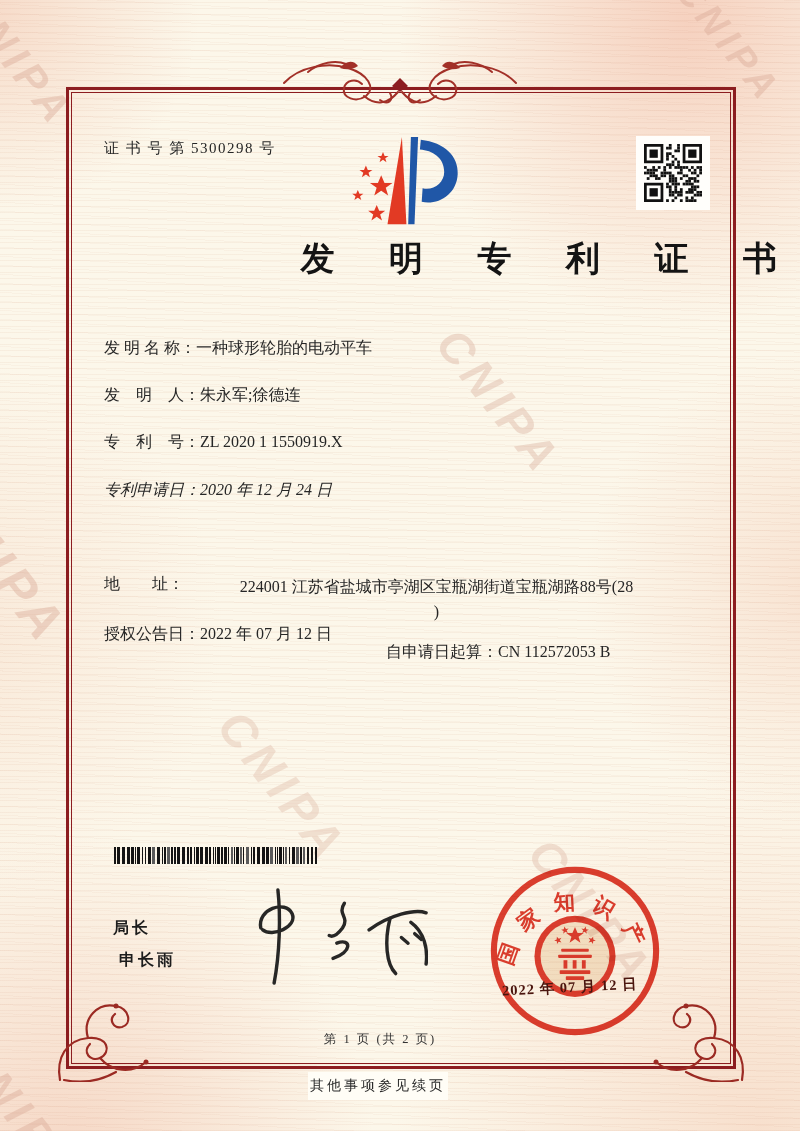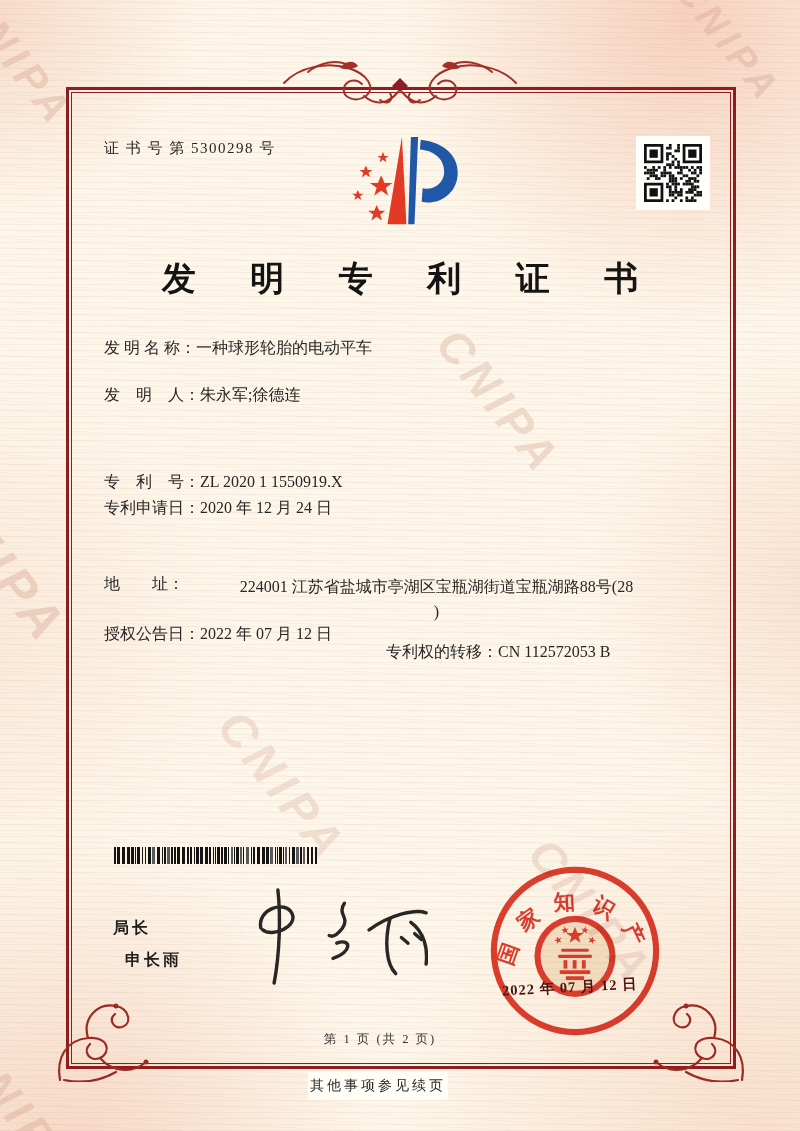--- a/index.html
+++ b/index.html
@@ -22,21 +22,21 @@
   }
   .wm{position:absolute;font-family:"Liberation Sans","DejaVu Sans",sans-serif;
       font-weight:700;font-style:italic;letter-spacing:6px;
       color:rgba(216,170,150,.42);transform:rotate(52deg);transform-origin:left top;
       pointer-events:none;white-space:nowrap;}
   .frame{position:absolute;left:66px;top:87px;width:664px;height:976px;
       border:3.5px solid #8c1d20;}
   .frame::before{content:"";position:absolute;inset:2px;border:1px solid #8c1d20;}
   .abs{position:absolute;}
   .cert-no{left:104px;top:139px;font-size:15px;letter-spacing:1.5px;color:#262626;white-space:pre;}
-  .title{left:0;top:256px;width:100%;text-align:center;font-size:34px;font-weight:700;
+  .title{left:0;top:236px;width:100%;text-align:right;font-size:34px;font-weight:700;
       letter-spacing:23px;text-indent:23px;color:#141414;white-space:pre;}
   .field{left:104px;font-size:16px;color:#262626;}
   .field .lbl,.field .val{white-space:pre;text-align:center;}
   .field .val.addr{display:inline-block;width:505px;white-space:pre-wrap;vertical-align:top;line-height:25px;}
   .grant-pair2{position:absolute;left:258px;top:0;white-space:pre;}
   .body-text{left:104px;top:655px;width:594px;font-size:14.5px;line-height:25px;
       text-align:justify;color:#2a2a2a;}
   .body-text p{margin:0;text-indent:2em;}
   .director{font-family:Liberation Sans, sans-serif;font-weight:700;
       font-size:16px;letter-spacing:3px;color:#1d1d1d;}
@@ -259,34 +259,34 @@
   </div>
 
   <div class="abs title">发 明 专 利 证 书</div>
 
   <div class="abs field" style="top:338px;">
     <span class="lbl">发 明 名 称：</span><span class="val">一种球形轮胎的电动平车</span>
   </div>
   <div class="abs field" style="top:385px;">
     <span class="lbl">发　明　人：</span><span class="val">朱永军;徐德连</span>
   </div>
-  <div class="abs field" style="top:432px;margin-top:40px;">
+  <div class="abs field" style="top:432px;">
     <span class="lbl">专　利　号：</span><span class="val">ZL 2020 1 1550919.X</span>
   </div>
-  <div class="abs field" style="top:498px;">
+  <div class="abs field" style="top:480px;font-style:italic;">
     <span class="lbl">专利申请日：</span><span class="val">2020 年 12 月 24 日</span>
   </div>
   <div class="abs field" style="top:574px;">
     <span class="lbl">地　　址：</span><span class="val addr">224001 江苏省盐城市亭湖区宝瓶湖街道宝瓶湖路88号(28
 )</span>
   </div>
   <div class="abs field" style="top:624px;width:600px;">
     <span class="lbl">授权公告日：</span><span class="val">2022 年 07 月 12 日</span>
     <span class="grant-pair2">
-      <span class="lbl">专利权的转移：</span><span class="val">CN 112572053 B</span>
+      <span class="lbl">自申请日起算：</span><span class="val">CN 112572053 B</span>
     </span>
   </div>
 
 
   <svg class="abs" style="left:114px;top:847px;" width="206" height="17" viewBox="0 0 206 17">
     <g id="barcode-bars">
         <rect x="0" y="0" width="2" height="17" fill="#141414"></rect>
         <rect x="3" y="0" width="3" height="17" fill="#141414"></rect>
         <rect x="8" y="0" width="3" height="17" fill="#141414"></rect>
         <rect x="13" y="0" width="3" height="17" fill="#141414"></rect>
@@ -340,21 +340,21 @@
         <rect x="182" y="0" width="3" height="17" fill="#5a5a5a"></rect>
         <rect x="186" y="0" width="2" height="17" fill="#141414"></rect>
         <rect x="189" y="0" width="2" height="17" fill="#5a5a5a"></rect>
         <rect x="193" y="0" width="2" height="17" fill="#141414"></rect>
         <rect x="197" y="0" width="2" height="17" fill="#141414"></rect>
         <rect x="201" y="0" width="2" height="17" fill="#141414"></rect>
       </g>
   </svg>
 
   <div class="abs director" style="left:113px;top:918px;">局长</div>
-  <div class="abs director" style="left:125px;top:950px;">申长雨</div>
+  <div class="abs director" style="left:119px;top:950px;">申长雨</div>
 
   <svg class="abs" style="left:238px;top:882px;" width="190" height="110" viewBox="0 0 200 115">
     <g stroke="#161616" fill="none" stroke-width="3.6" stroke-linecap="round" opacity="0.92">
       <path d="M24,48 C20,28 50,18 57,33 C63,47 36,58 26,50"></path>
       <path d="M42,8 C45,35 44,75 38,106"></path>
       <path d="M112,22 C104,34 118,36 110,48 C104,56 100,58 96,56"></path>
       <path d="M104,64 C120,58 120,74 100,80"></path>
       <path d="M138,50 C160,34 186,28 198,32"></path>
       <path d="M160,38 C154,62 156,86 166,96"></path>
       <path d="M182,42 C196,52 200,70 198,86"></path>

